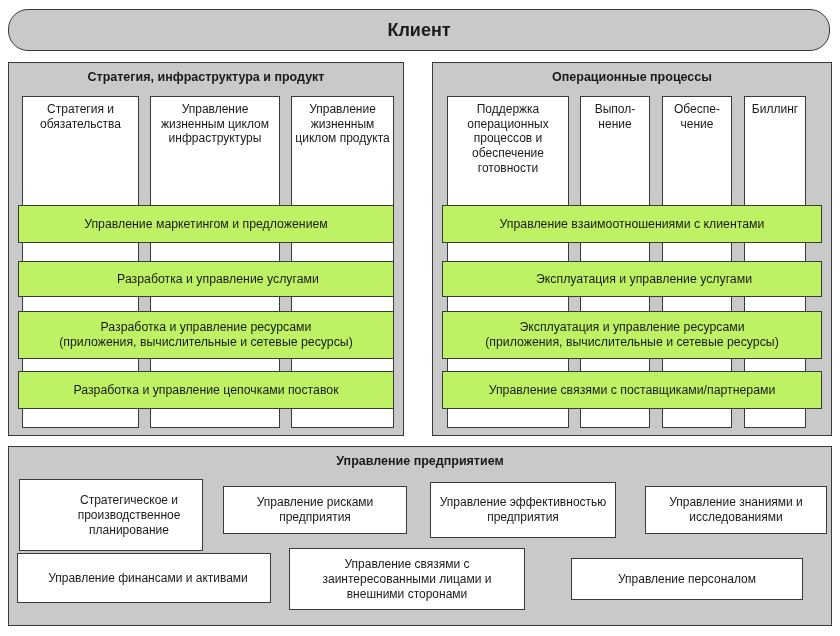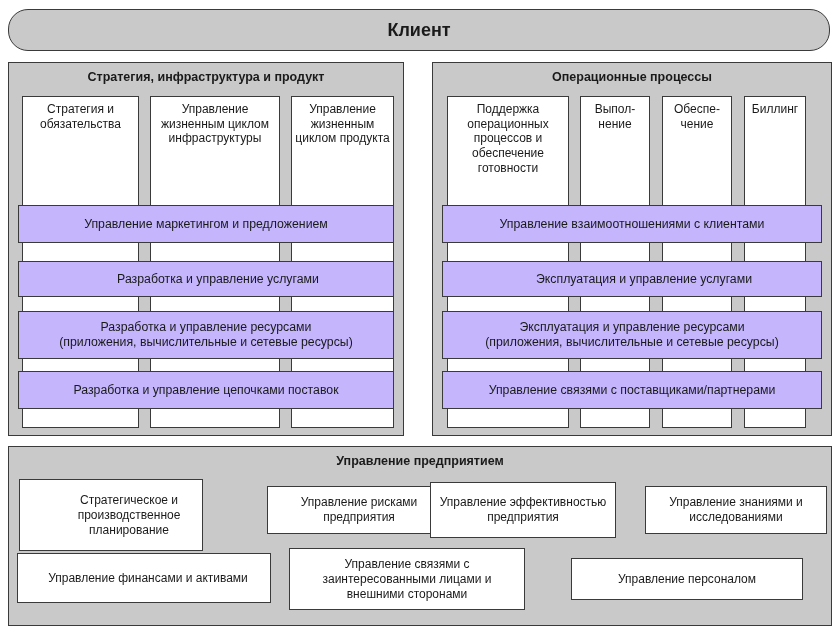--- a/index.html
+++ b/index.html
@@ -36,38 +36,38 @@
   .sip-col2 { left:141px; width:130px; }
   .sip-col3 { left:282px; width:103px; }
 
   .ops-col1 { left:14px;  width:122px; }
   .ops-col2 { left:147px; width:70px;  }
   .ops-col3 { left:229px; width:70px;  }
   .ops-col4 { left:311px; width:62px;  }
 
   .bar {
     position:absolute; left:9px; right:9px;
-    background:#c4b5fd; border:1.4px solid #3a3a3a;
+    background:#bef264; border:1.4px solid #3a3a3a;
     display:flex; align-items:center; justify-content:center;
     text-align:center; font-size:12.3px; line-height:1.2;
     padding:2px 6px; white-space:pre-line;
     z-index:2;
   }
   .bar1 { top:142px; height:38px; }
   .bar2 { top:198px; height:36px;padding-left:30px; }
   .bar3 { top:248px; height:48px; }
   .bar4 { top:308px; height:38px; }
 
   .ebox {
     position:absolute; background:#ffffff; border:1.4px solid #3a3a3a;
     display:flex; align-items:center; justify-content:center;
     text-align:center; font-size:12px; line-height:1.25; padding:2px 8px;
   }
   .e11 { left:10px;  top:32px;  width:184px; height:72px;padding-left:44px; }
-  .e12 { left:214px; top:39px;  width:184px; height:48px;margin-left:44px; }
+  .e12 { left:214px; top:39px;  width:184px; height:48px; }
   .e13 { left:421px; top:35px;  width:186px; height:56px; }
   .e14 { left:636px; top:39px;  width:182px; height:48px; }
   .e21 { left:8px;   top:106px; width:254px; height:50px;padding-left:16px; }
   .e22 { left:280px; top:101px; width:236px; height:62px; }
   .e23 { left:562px; top:111px; width:232px; height:42px; }
 </style>
 </head>
 <body>
 
 <div class="canvas">

